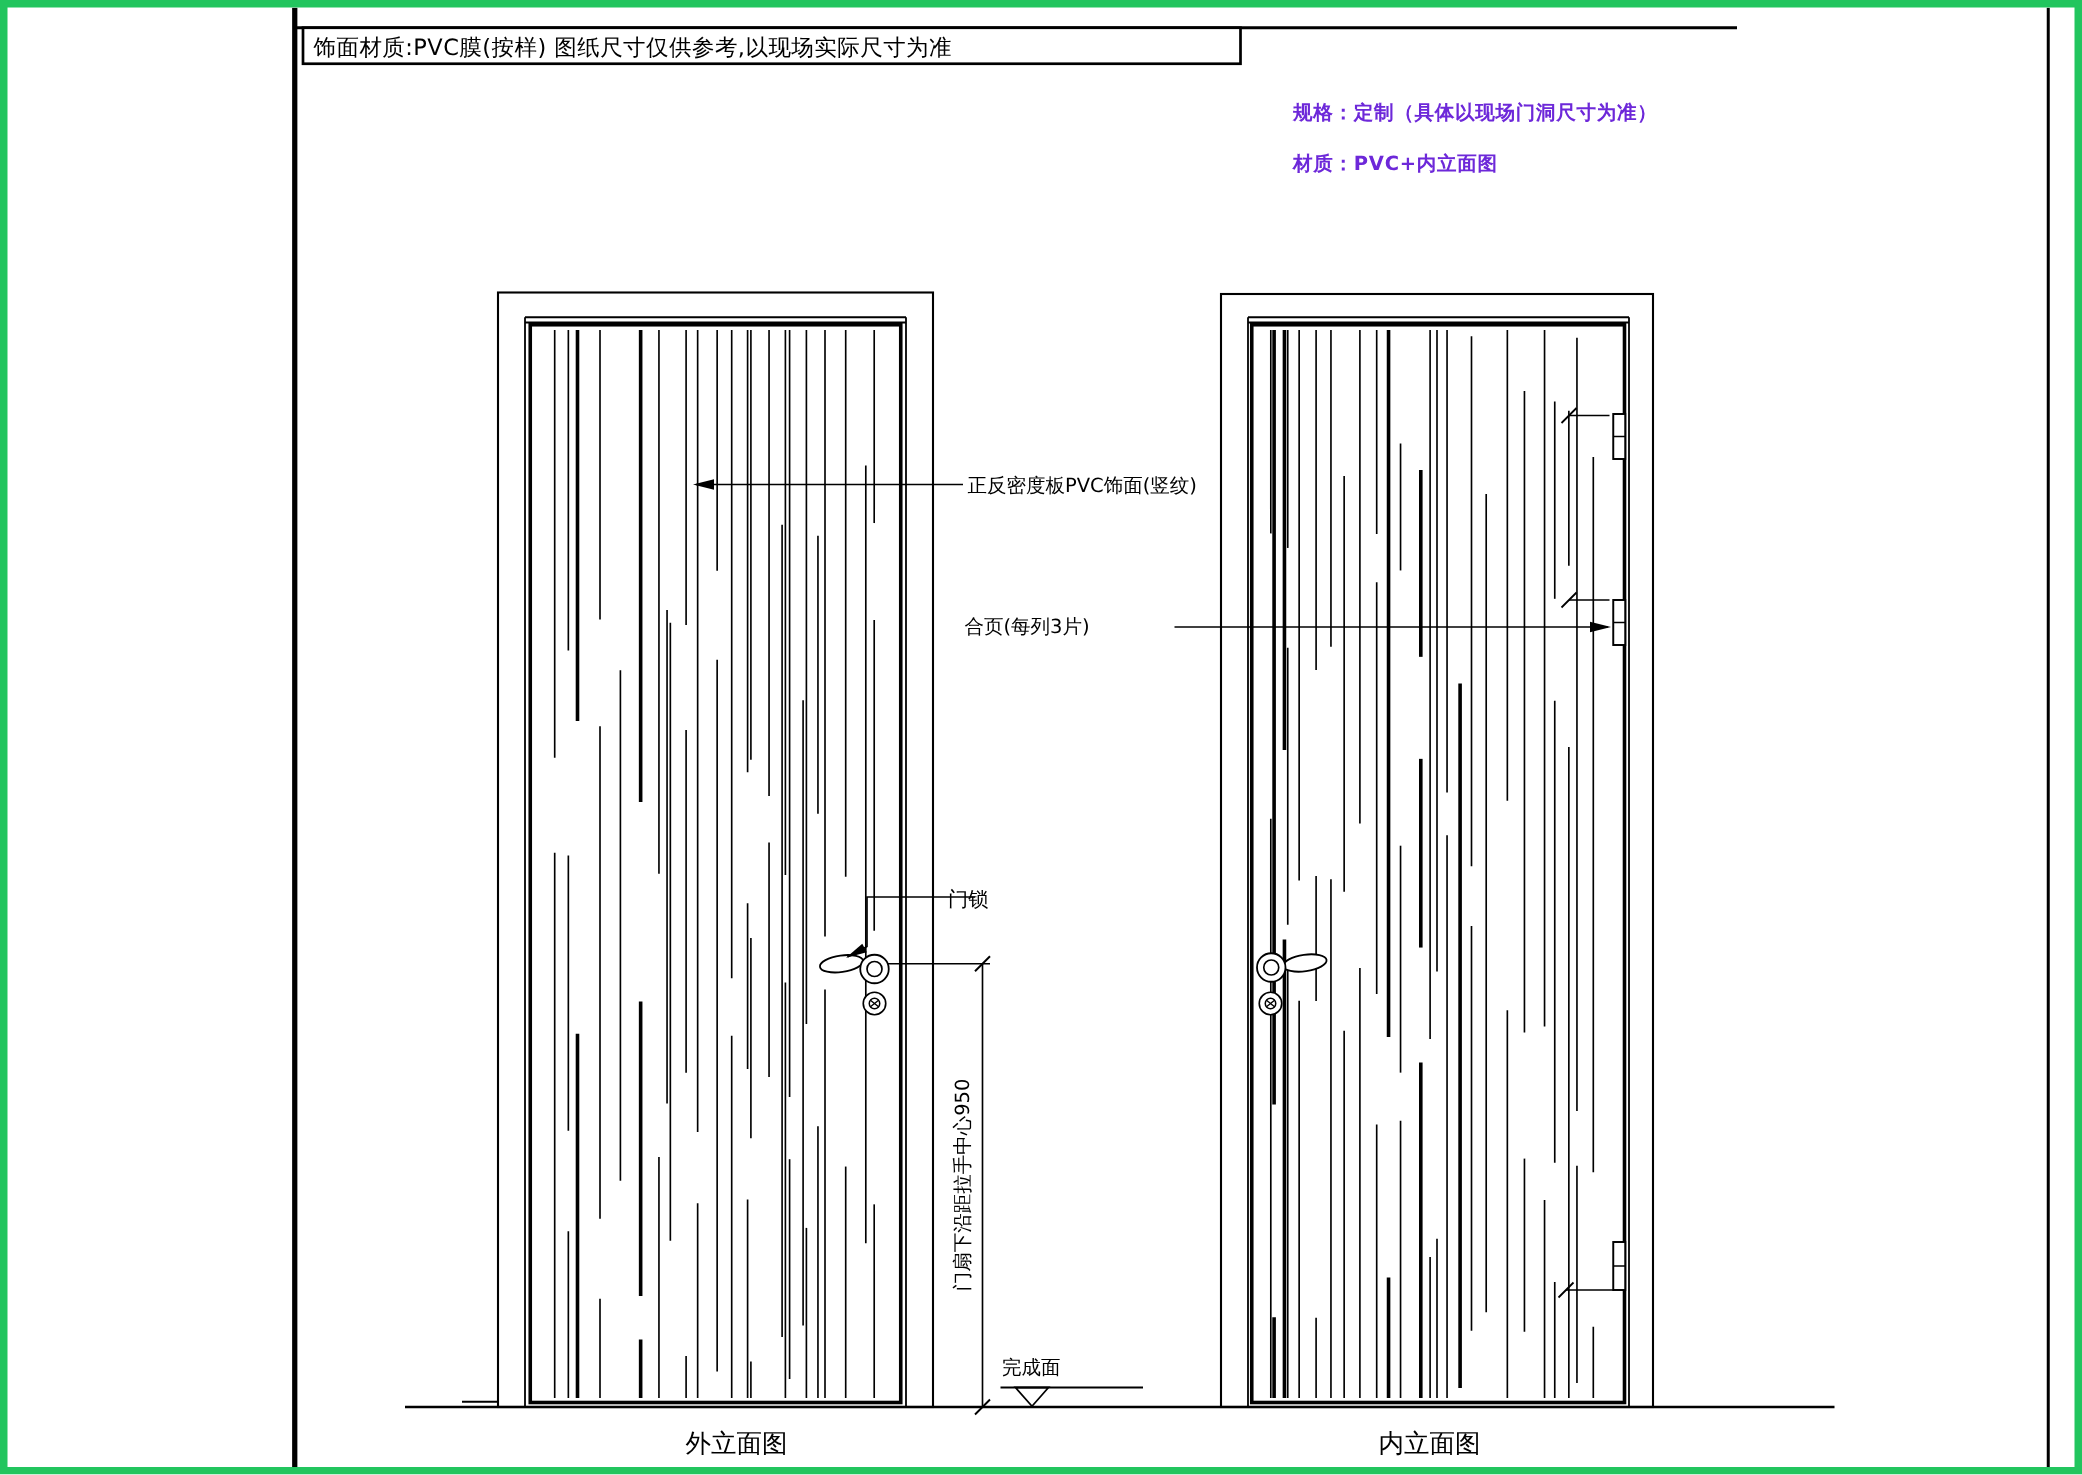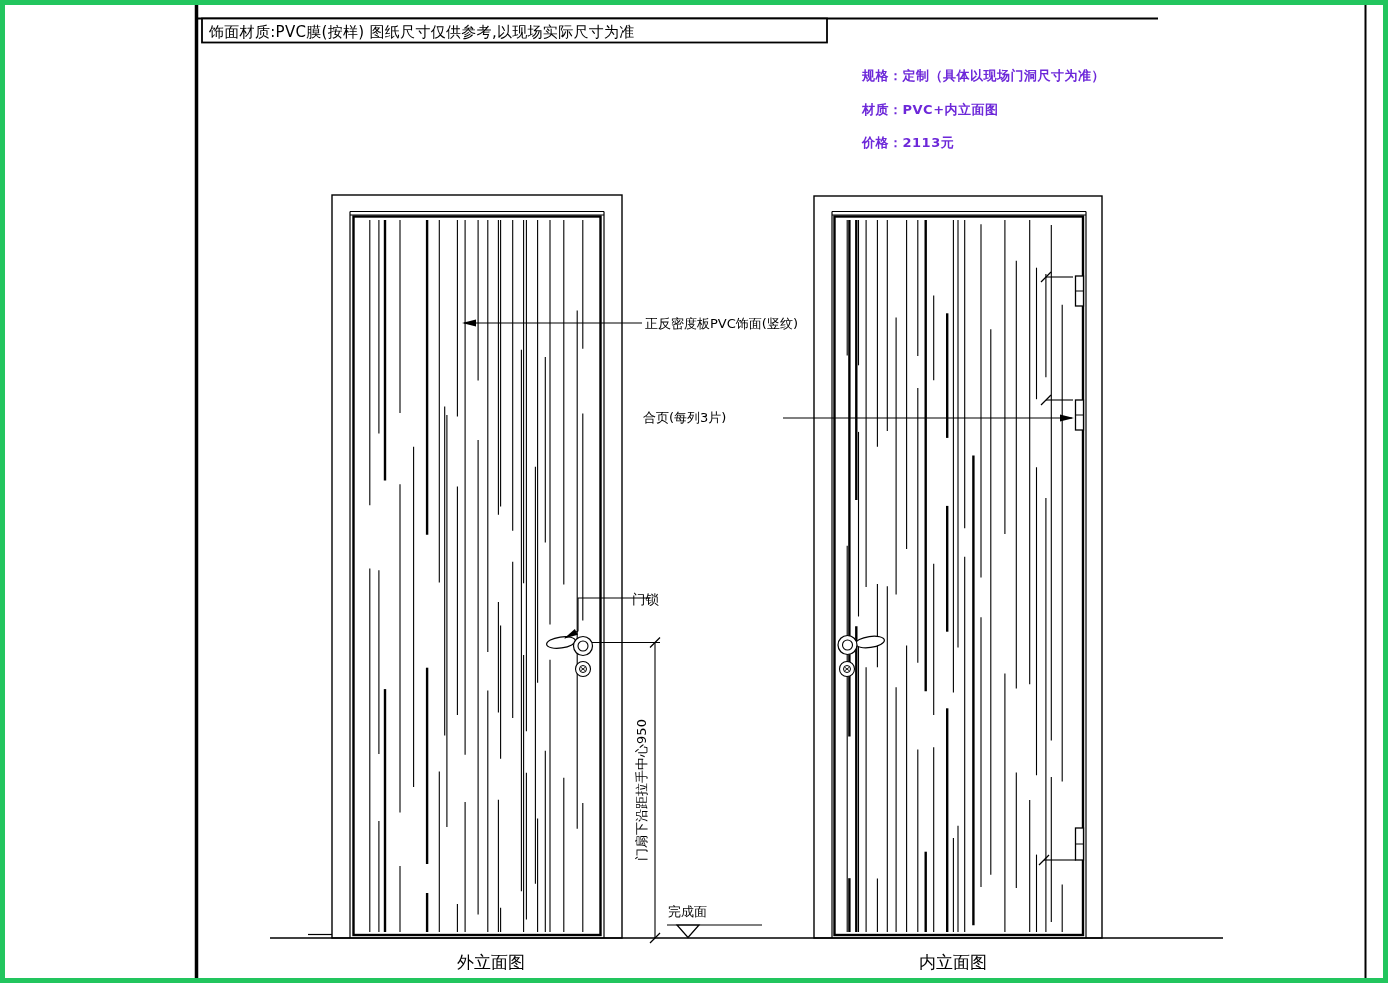--- a/index.html
+++ b/index.html
@@ -235,15 +235,14 @@
   <line x1="645" y1="938" x2="655" y2="928" stroke="#000" stroke-width="1.3"></line>
   <text transform="translate(641,785) rotate(-90)" text-anchor="middle" class="cad-label">门扇下沿距拉手中心950</text>
 
   <text x="486" y="963" text-anchor="middle" class="caption">外立面图</text>
   <text x="948" y="963" text-anchor="middle" class="caption">内立面图</text>
 </svg>
 
 <div class="specs">
   <div class="spec-line">规格：定制（具体以现场门洞尺寸为准）</div>
   <div class="spec-line">材质：PVC+内立面图</div>
-  <div class="spec-line">价格：2113元</div>
 </div>
 </div>
 
 </body></html>

